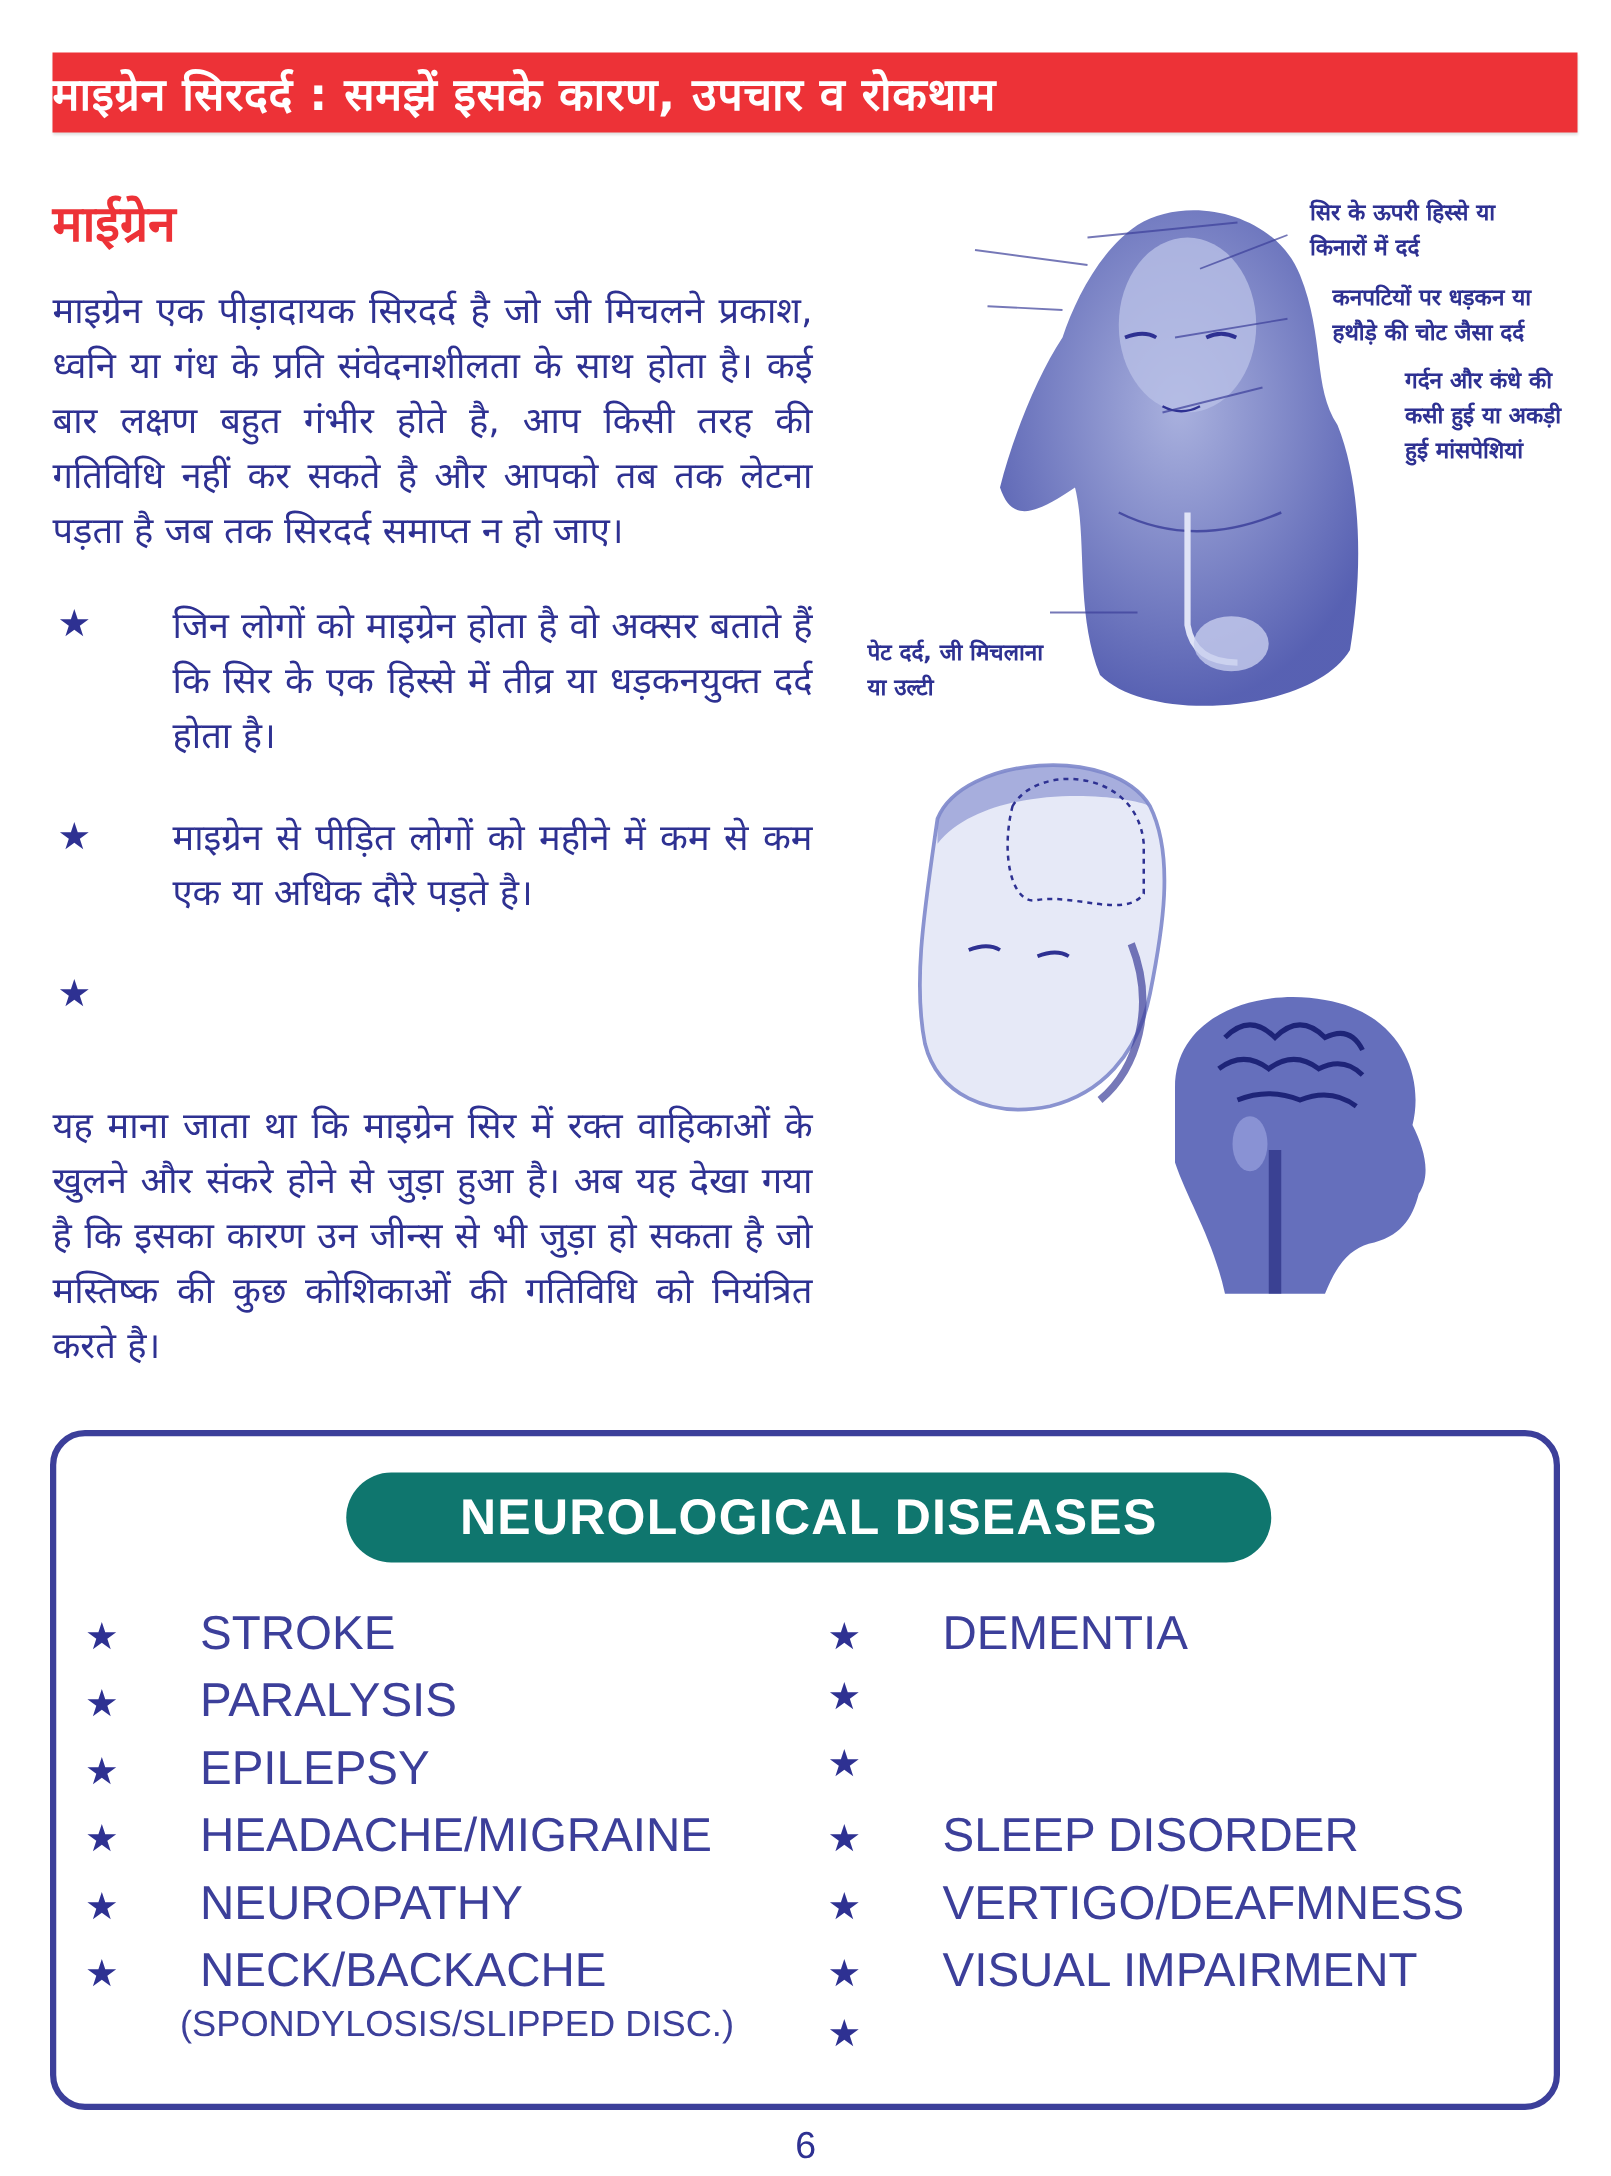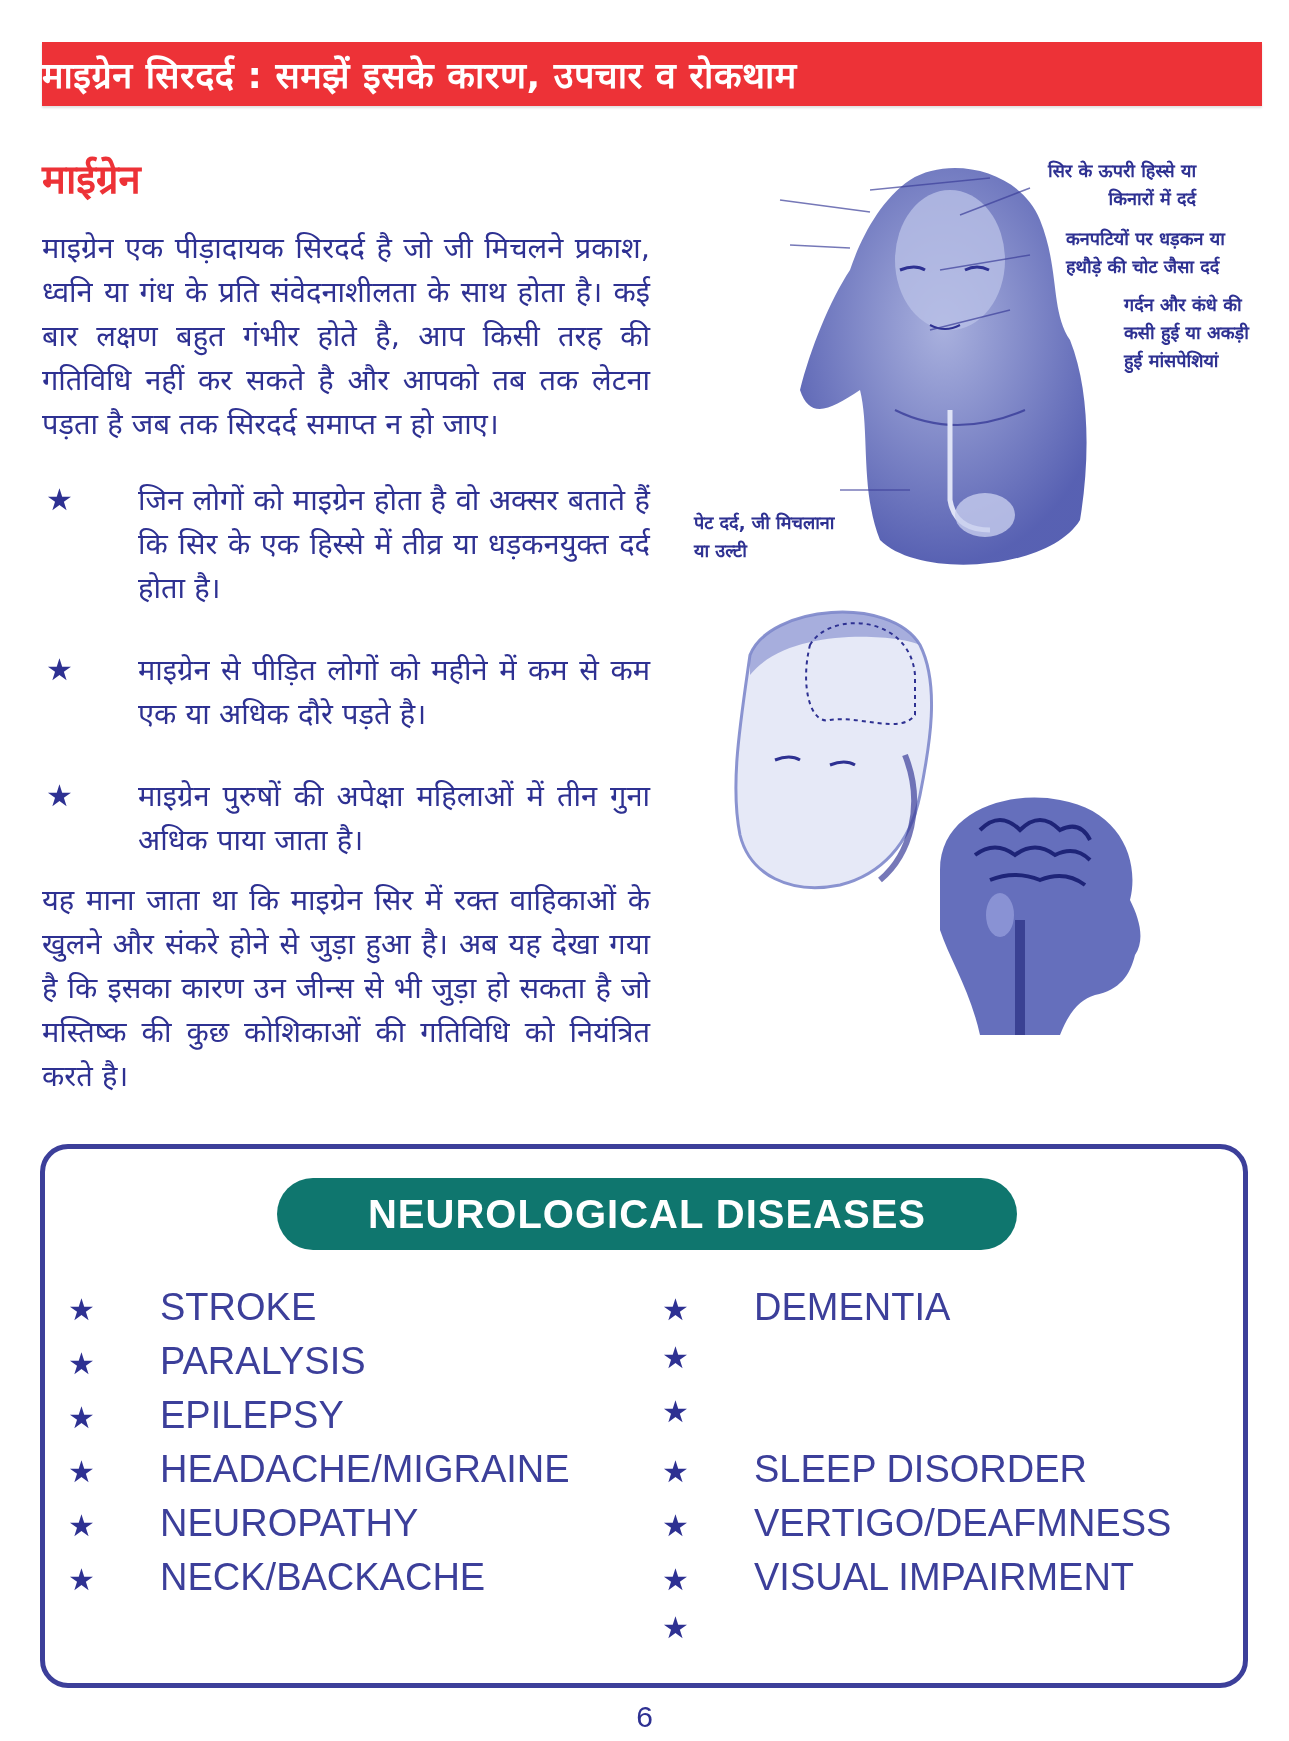--- a/index.html
+++ b/index.html
@@ -69,21 +69,20 @@
   <div class="bullet">
     <span class="star">★</span>
     <span class="txt">जिन लोगों को माइग्रेन होता है वो अक्सर बताते हैं कि सिर के एक हिस्से में तीव्र या धड़कनयुक्त दर्द होता है।</span>
   </div>
   <div class="bullet">
     <span class="star">★</span>
     <span class="txt">माइग्रेन से पीड़ित लोगों को महीने में कम से कम एक या अधिक दौरे पड़ते है।</span>
   </div>
   <div class="bullet">
     <span class="star">★</span>
-    <span class="txt">माइग्रेन पुरुषों की अपेक्षा महिलाओं में तीन गुना अधिक पाया जाता है।</span>
   </div>
 </div>
 
 <div class="outro">यह माना जाता था कि माइग्रेन सिर में रक्त वाहिकाओं के खुलने और संकरे होने से जुड़ा हुआ है। अब यह देखा गया है कि इसका कारण उन जीन्स से भी जुड़ा हो सकता है जो मस्तिष्क की कुछ कोशिकाओं की गतिविधि को नियंत्रित करते है।</div>
 
 <svg class="illus illus-woman" viewBox="0 0 300 420">
   <defs>
     <radialGradient id="wg" cx="50%" cy="40%" r="60%">
       <stop offset="0%" stop-color="#9aa3d8"></stop>
       <stop offset="100%" stop-color="#3a45a5"></stop>
@@ -103,21 +102,21 @@
     <line x1="110" y1="30" x2="230" y2="18"></line>
     <line x1="200" y1="55" x2="270" y2="28"></line>
     <line x1="20" y1="40" x2="110" y2="52"></line>
     <line x1="180" y1="110" x2="270" y2="95"></line>
     <line x1="30" y1="85" x2="90" y2="88"></line>
     <line x1="170" y1="170" x2="250" y2="150"></line>
     <line x1="80" y1="330" x2="150" y2="330"></line>
   </g>
 </svg>
 
-<div class="callout" style="left:1048px;top:157px;text-align:right;">
+<div class="callout" style="left:1048px;top:157px;">
   <span>सिर के ऊपरी हिस्से या</span>
   <span>किनारों में दर्द</span>
 </div>
 <div class="callout" style="left:1066px;top:225px;">
   <span>कनपटियों पर धड़कन या</span>
   <span>हथौड़े की चोट जैसा दर्द</span>
 </div>
 <div class="callout" style="left:1092px;top:291px;margin-left:32px;">
   <span>गर्दन और कंधे की</span>
   <span>कसी हुई या अकड़ी</span>
@@ -164,20 +163,21 @@
       <span class="label">HEADACHE/MIGRAINE</span>
     </div>
   <div class="ditem">
       <span class="star">★</span>
       <span class="label">NEUROPATHY</span>
     </div>
   <div class="ditem">
       <span class="star">★</span>
       <span class="label">NECK/BACKACHE</span>
     </div>
+  <div class="dsub">(SPONDYLOSIS/SLIPPED DISC.)</div>
 </div>
 
 <div class="dlist right">
   <div class="ditem">
       <span class="star">★</span>
       <span class="label">DEMENTIA</span>
     </div>
   <div class="ditem">
       <span class="star">★</span>
     </div>

